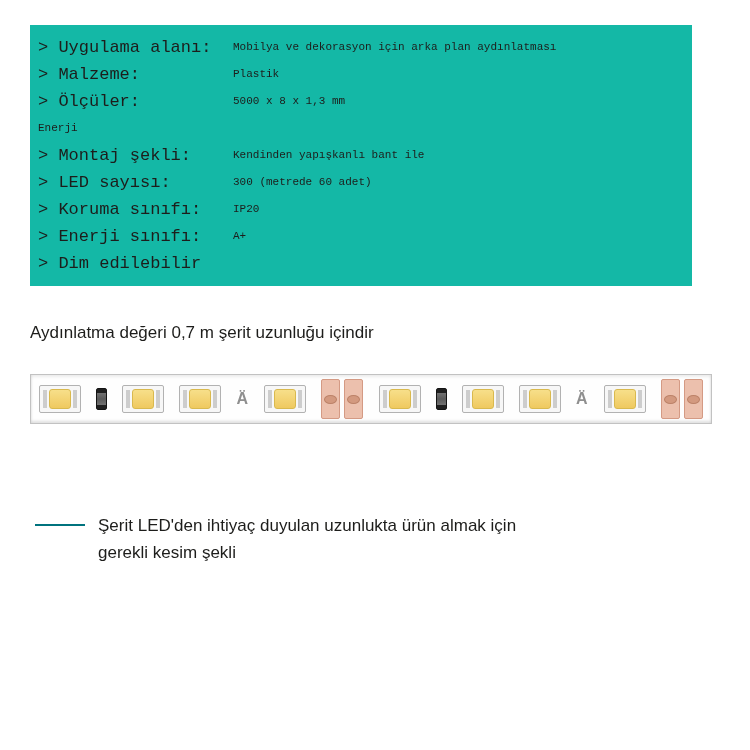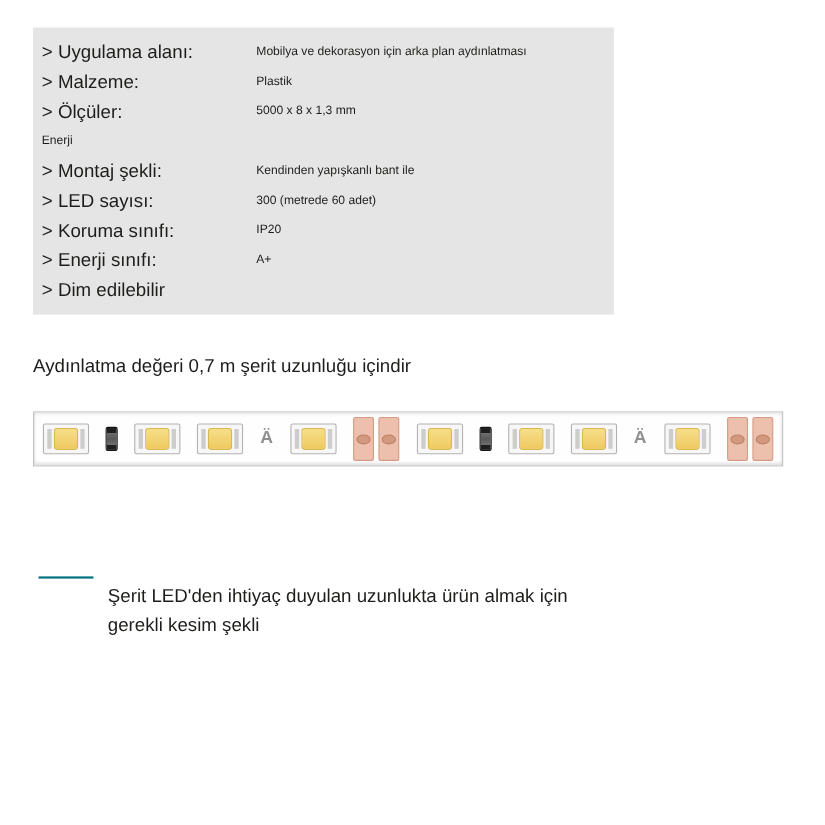--- a/index.html
+++ b/index.html
@@ -2,22 +2,22 @@
 <html><head>
 <meta charset="utf-8">
 <style>
   html,body{margin:0;padding:0;}
   body{
     width:750px;height:750px;background:#ffffff;position:relative;overflow:hidden;
     font-family:"Liberation Sans", sans-serif;color:#1d1d1b;
   }
   
   .spec-box{
-    margin:25px 0 0 30px;width:528px;box-sizing:border-box;
-    background:#e5e5e5;padding:9px 10px 9px 8px;
+    margin:25px 0 0 30px;width:662px;box-sizing:border-box;
+    background:#14b8a6;padding:9px 10px 9px 8px;font-family:Liberation Mono, monospace;
   }
   .spec-row{display:flex;align-items:flex-start;}
   .spec-label{
     flex:0 0 195px;font-size:17px;line-height:27px;white-space:nowrap;
   }
   .spec-value{
     flex:1;font-size:11px;line-height:27px;max-width:368px;
   }
   
   .note{margin:36px 0 0 30px;font-size:17px;line-height:22px;}
@@ -60,21 +60,21 @@
   }
   .pad-hole{
     width:13px;height:9px;border-radius:50%;box-sizing:border-box;
     background:#d3997f;border:1px solid #bc8268;
   }
   
   .legend{margin:88px 0 0 35px;display:flex;flex-direction:column;row-gap:26px;}
   .legend-item{display:flex;align-items:flex-start;}
   .legend-line{flex:0 0 50px;width:50px;height:2px;margin-top:12px;}
   .legend-text{margin-left:13px;font-size:17px;line-height:27px;}
-  .legend-item:nth-child(1) .legend-text{max-width:470px;margin-top:16px;}
+  .legend-item:nth-child(1) .legend-text{max-width:470px;}
   .legend-item:nth-child(2) .legend-text{max-width:545px;}
 </style>
 </head>
 <body>
 
 <div class="spec-box">
     <div class="spec-row">
       <div class="spec-label">&gt; Uygulama alanı:</div>
       <div class="spec-value">Mobilya ve dekorasyon için arka plan aydınlatması</div>
     </div>

